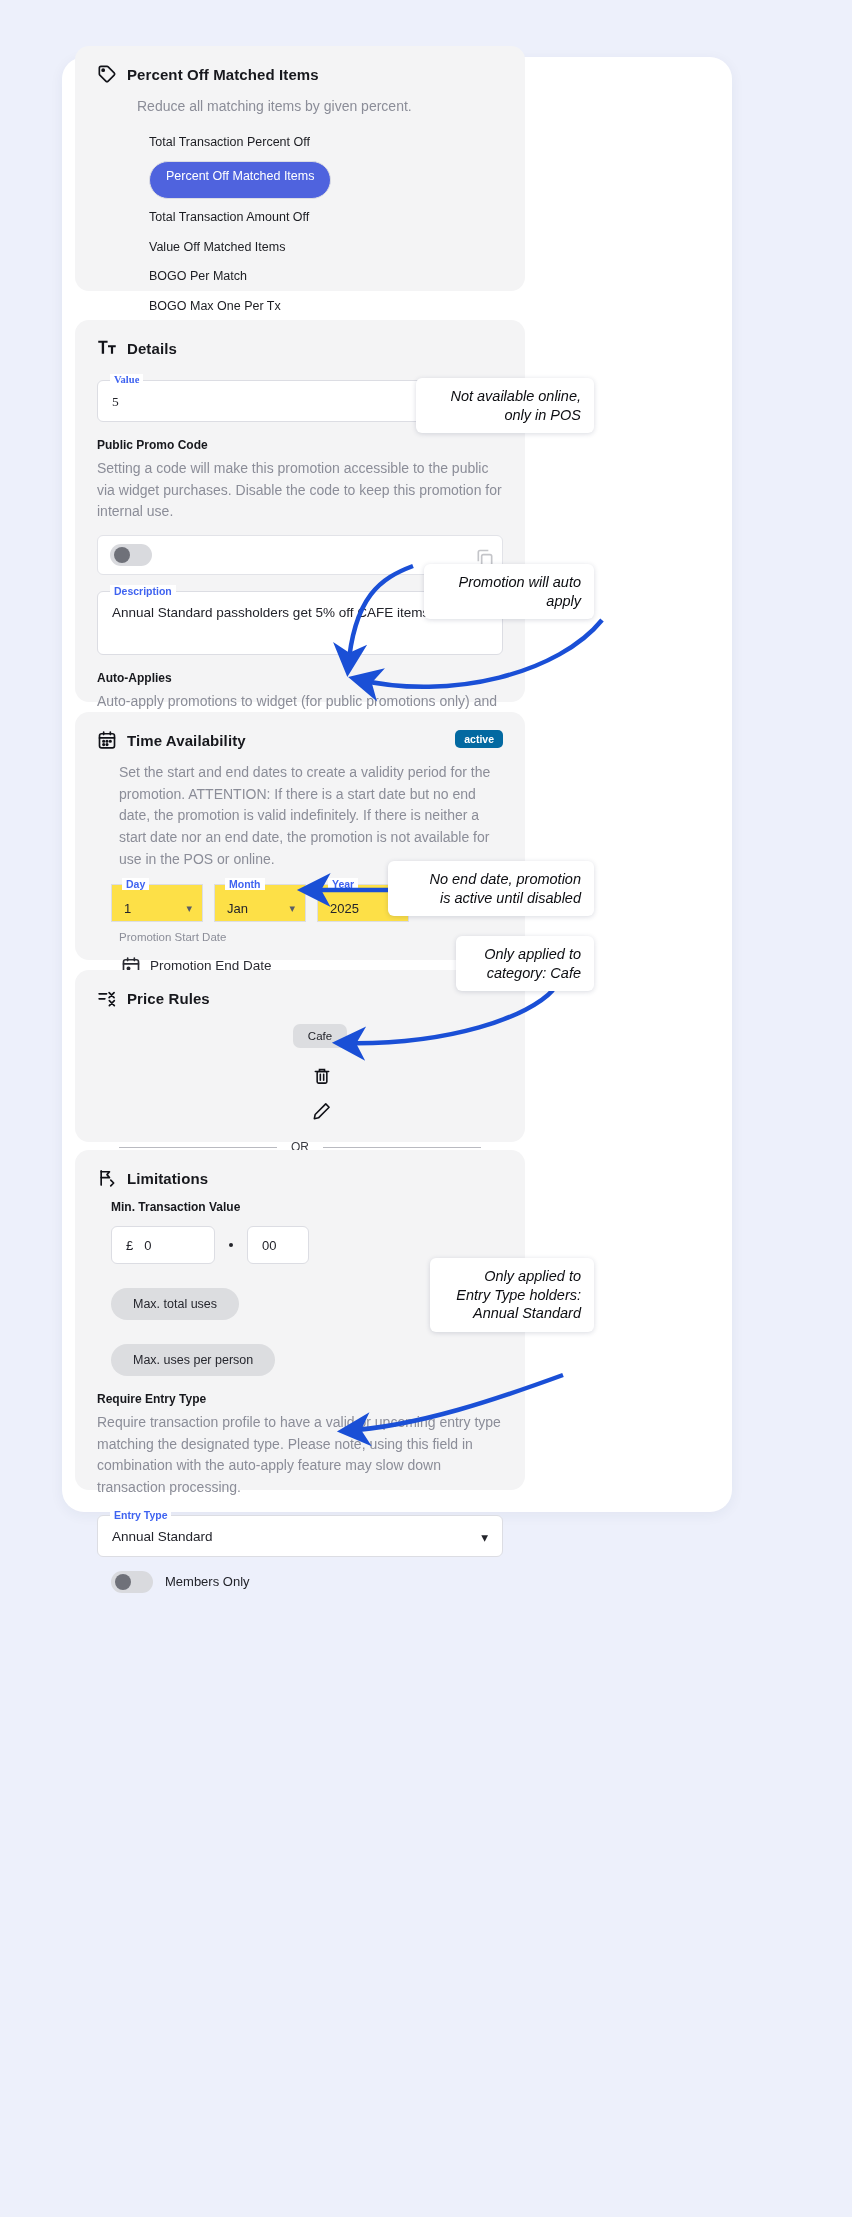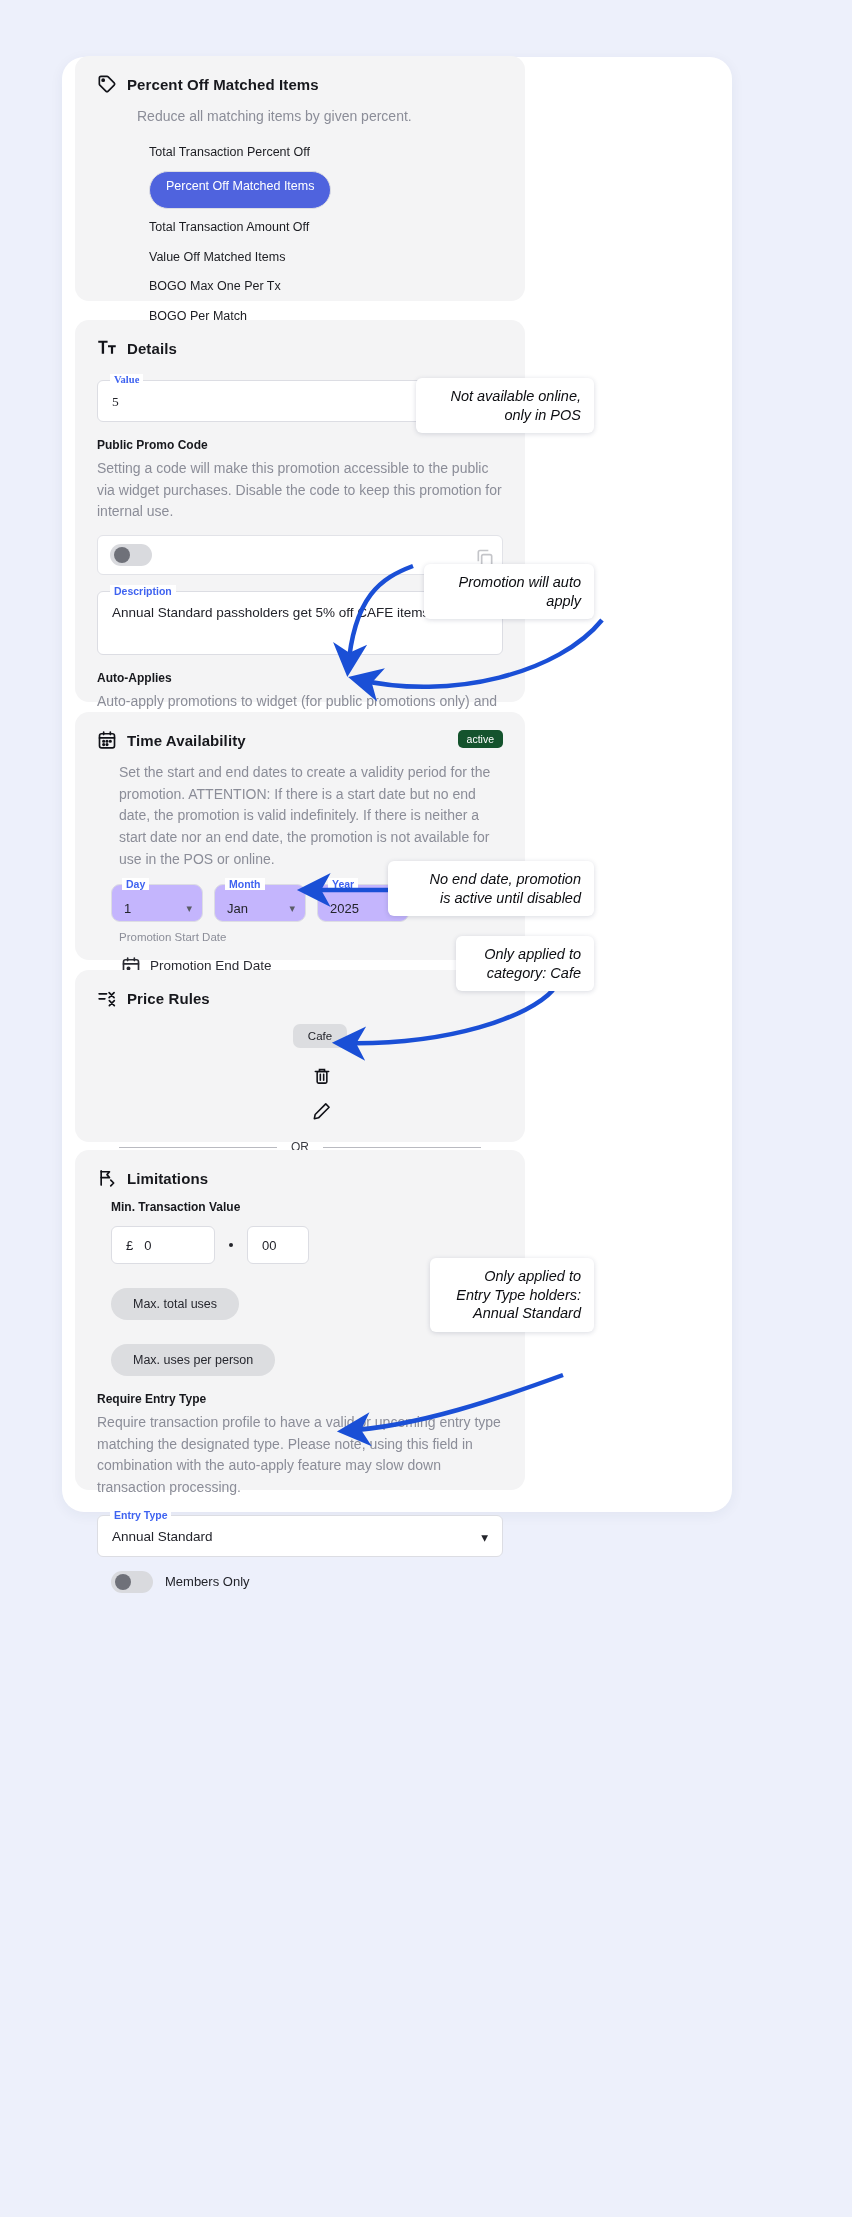--- a/index.html
+++ b/index.html
@@ -104,32 +104,32 @@
     display: flex; align-items: center;
     padding: 0 12px;
     justify-content: space-between;
   }
   .toggle-row { display: flex; align-items: center; gap: 12px; margin-top: 14px; }
   .toggle-row .tlbl { font-size: 13px; color: #23242b; }
 
   
   .badge {
     position: absolute; right: 22px; top: 18px;
-    background: #14532d; color: #fff;
-    font-size: 10.5px; font-weight: 400;
+    background: #0369a1; color: #fff;
+    font-size: 10.5px; font-weight: 700;
     border-radius: 5px; padding: 3px 9px;
   }
 
   
   .date-row { display: flex; align-items: center; gap: 11px; margin-top: 14px; padding-left: 14px;}
   .sel {
     position: relative;
-    background: #c4b5fd;
+    background: #fde047;
     border: 1px solid #dcdde3;
-    border-radius: 9px;
+    border-radius: 0;
     height: 38px;
     display: flex; align-items: center;
     padding: 11px 10px 0 12px;
   }
   .sel .slbl {
     position: absolute; top: -7px; left: 10px;
     background: #ffffff; padding: 0 4px;
     font-size: 10.5px; color: #3f63f0; font-weight: 600;
   }
   .sel .sval { font-size: 13px; color: #23242b; flex: 1; }
@@ -196,38 +196,38 @@
   }
   .anno-svg { position: absolute; left: 0; top: 0; width: 852px; height: 2217px; pointer-events: none; z-index: 35; }
 </style>
 </head>
 <body>
 
 <div class="page">
 
   <div class="sheet"></div>
 
-  <div class="card" style="top:56px; height:245px;">
+  <div class="card" style="top:46px; height:245px;">
     <div class="card-hd">
       <span class="ic">
         <svg viewBox="0 0 24 24" fill="none" stroke="#111218" stroke-width="2" stroke-linecap="round" stroke-linejoin="round">
           <path d="M20.6 13.4 13.4 20.6a2 2 0 0 1-2.8 0l-7.2-7.2A2 2 0 0 1 2.8 12V4.8A2 2 0 0 1 4.8 2.8H12a2 2 0 0 1 1.4.6l7.2 7.2a2 2 0 0 1 0 2.8Z"></path>
           <circle cx="7.4" cy="7.4" r="1.3" fill="#111218"></circle>
         </svg>
       </span>
       <span class="ttl">Percent Off Matched Items</span>
     </div>
     <div class="muted" style="padding-left:40px;">Reduce all matching items by given percent.</div>
     <div class="type-list">
       <div class="type-item">Total Transaction Percent Off</div>
       <div><span class="type-item sel">Percent Off Matched Items</span></div>
       <div class="type-item">Total Transaction Amount Off</div>
       <div class="type-item">Value Off Matched Items</div>
+      <div class="type-item">BOGO Per Match</div>
       <div class="type-item">BOGO Max One Per Tx</div>
-      <div class="type-item">BOGO Per Match</div>
     </div>
   </div>
 
   <div class="card" style="top:320px; height:382px;">
     <div class="card-hd">
       <span class="ic">
         <svg viewBox="0 0 24 24" fill="#111218">
           <path d="M1.5 3.2h11.2v2.6H8.5V19H5.7V5.8H1.5z"></path>
           <path d="M13.2 8.8h9.3v2.3h-3.2V19h-2.6v-7.9h-3.5z"></path>
         </svg>

